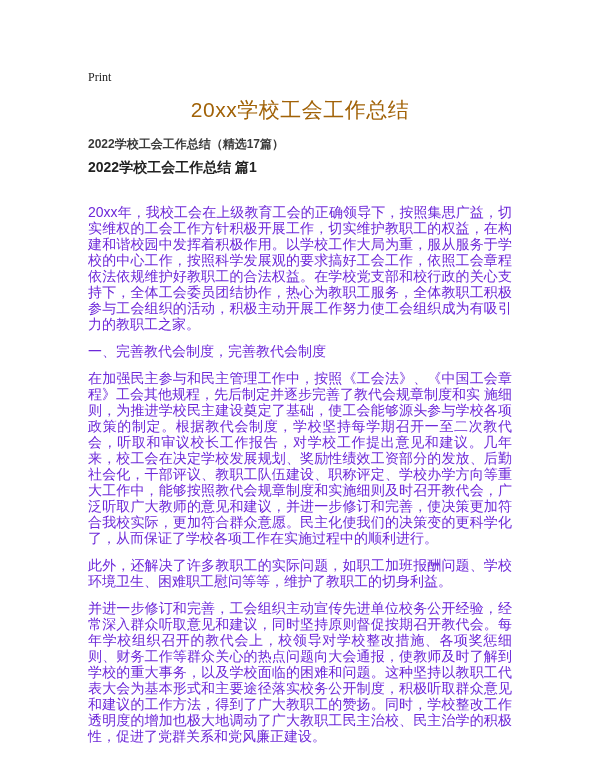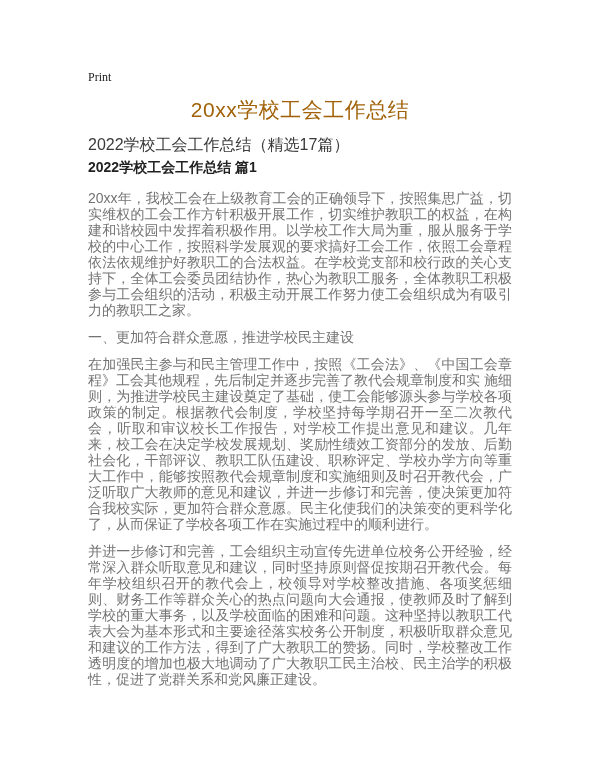--- a/index.html
+++ b/index.html
@@ -37,38 +37,38 @@
     margin: 0 0 13px 0;
     text-align: center;
     font-size: 21px;
     line-height: 27px;
     font-weight: 400;
     color: #a16207;
     letter-spacing: 0.5px;
   }
   .doc-subtitle {
     margin: 0 0 6px 0;
-    font-size: 16px;
+    font-size: 12px;
     line-height: 17px;
-    font-weight: 400;
+    font-weight: 700;
     color: #3a3a3a;
   }
   .doc-section1 {
-    margin: 0 0 14px 0;
+    margin: 0 0 28px 0;
     font-size: 14px;
     line-height: 17px;
     font-weight: 700;
     color: #222222;
   }
   .block {
     margin: 0 0 11px 0;
     font-size: 14px;
     line-height: 16px;
     text-align: justify;
-    color: #737373;
+    color: #6d28d9;
   }
   .block-heading {
     text-align: left;
   }
 </style>
 </head>
 <body>
 
 <div class="page">
 
@@ -77,19 +77,20 @@
   <div class="content">
 
     <h1 class="doc-title">20xx学校工会工作总结</h1>
 
     <p class="doc-subtitle">2022学校工会工作总结（精选17篇）</p>
 
     <p class="doc-section1">2022学校工会工作总结 篇1</p>
 
     <div>
         <p class="block">20xx年，我校工会在上级教育工会的正确领导下，按照集思广益，切实维权的工会工作方针积极开展工作，切实维护教职工的权益，在构建和谐校园中发挥着积极作用。以学校工作大局为重，服从服务于学校的中心工作，按照科学发展观的要求搞好工会工作，依照工会章程依法依规维护好教职工的合法权益。在学校党支部和校行政的关心支持下，全体工会委员团结协作，热心为教职工服务，全体教职工积极参与工会组织的活动，积极主动开展工作努力使工会组织成为有吸引力的教职工之家。</p>
-        <p class="block block-heading">一、更加符合群众意愿，推进学校民主建设</p>
+        <p class="block block-heading">一、完善教代会制度，完善教代会制度</p>
         <p class="block">在加强民主参与和民主管理工作中，按照《工会法》、《中国工会章程》工会其他规程，先后制定并逐步完善了教代会规章制度和实 施细则，为推进学校民主建设奠定了基础，使工会能够源头参与学校各项政策的制定。根据教代会制度，学校坚持每学期召开一至二次教代会，听取和审议校长工作报告，对学校工作提出意见和建议。几年来，校工会在决定学校发展规划、奖励性绩效工资部分的发放、后勤社会化，干部评议、教职工队伍建设、职称评定、学校办学方向等重大工作中，能够按照教代会规章制度和实施细则及时召开教代会，广泛听取广大教师的意见和建议，并进一步修订和完善，使决策更加符合我校实际，更加符合群众意愿。民主化使我们的决策变的更科学化了，从而保证了学校各项工作在实施过程中的顺利进行。</p>
+        <p class="block">此外，还解决了许多教职工的实际问题，如职工加班报酬问题、学校环境卫生、困难职工慰问等等，维护了教职工的切身利益。</p>
         <p class="block">并进一步修订和完善，工会组织主动宣传先进单位校务公开经验，经常深入群众听取意见和建议，同时坚持原则督促按期召开教代会。每年学校组织召开的教代会上，校领导对学校整改措施、各项奖惩细则、财务工作等群众关心的热点问题向大会通报，使教师及时了解到学校的重大事务，以及学校面临的困难和问题。这种坚持以教职工代表大会为基本形式和主要途径落实校务公开制度，积极听取群众意见和建议的工作方法，得到了广大教职工的赞扬。同时，学校整改工作透明度的增加也极大地调动了广大教职工民主治校、民主治学的积极性，促进了党群关系和党风廉正建设。</p>
       </div>
 
   </div>
 </div>
 
 </body></html>

